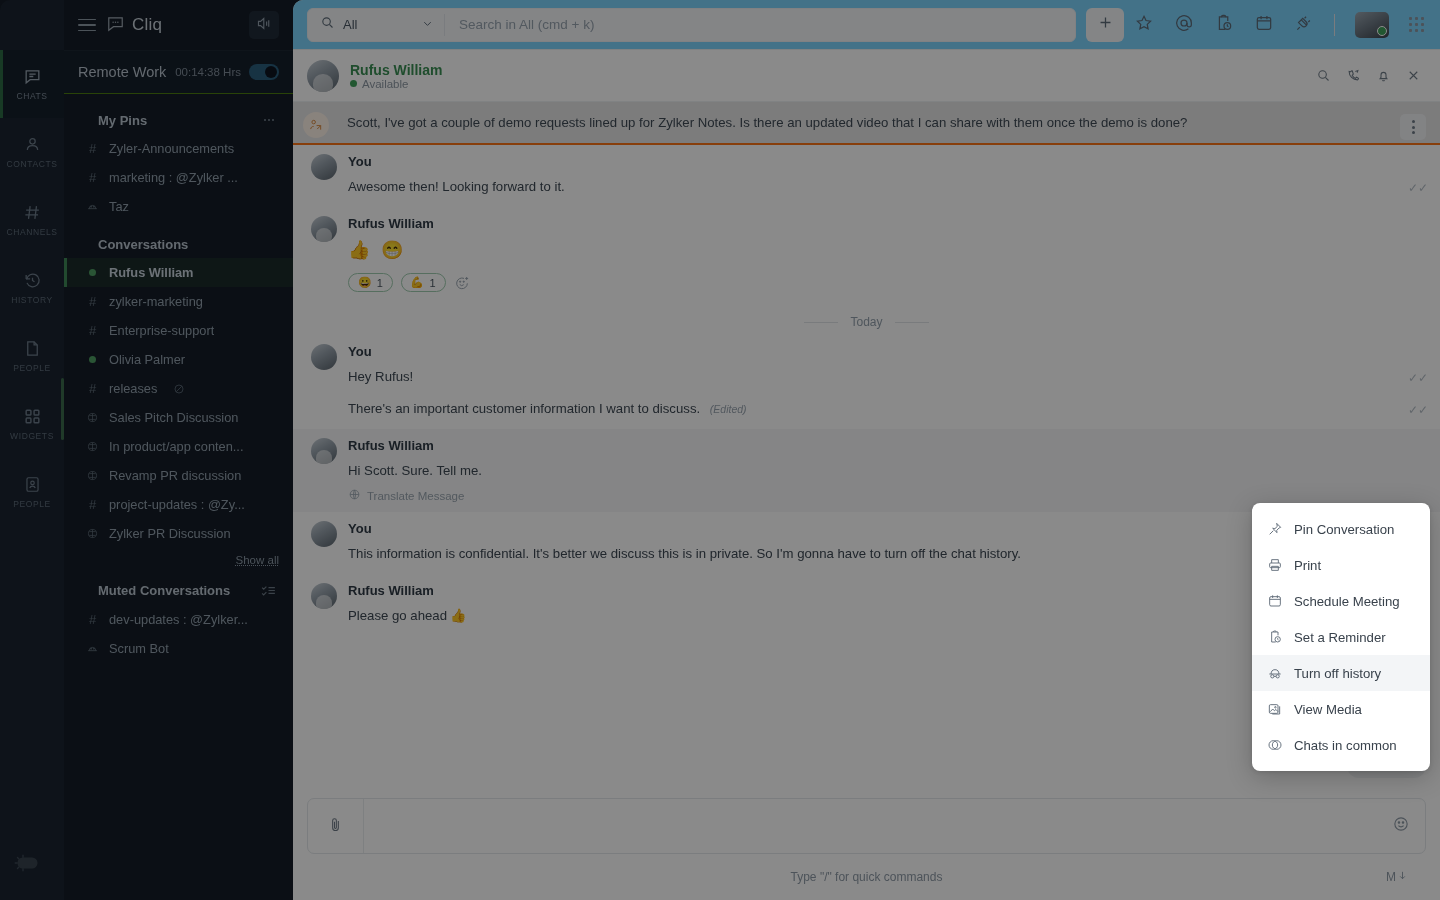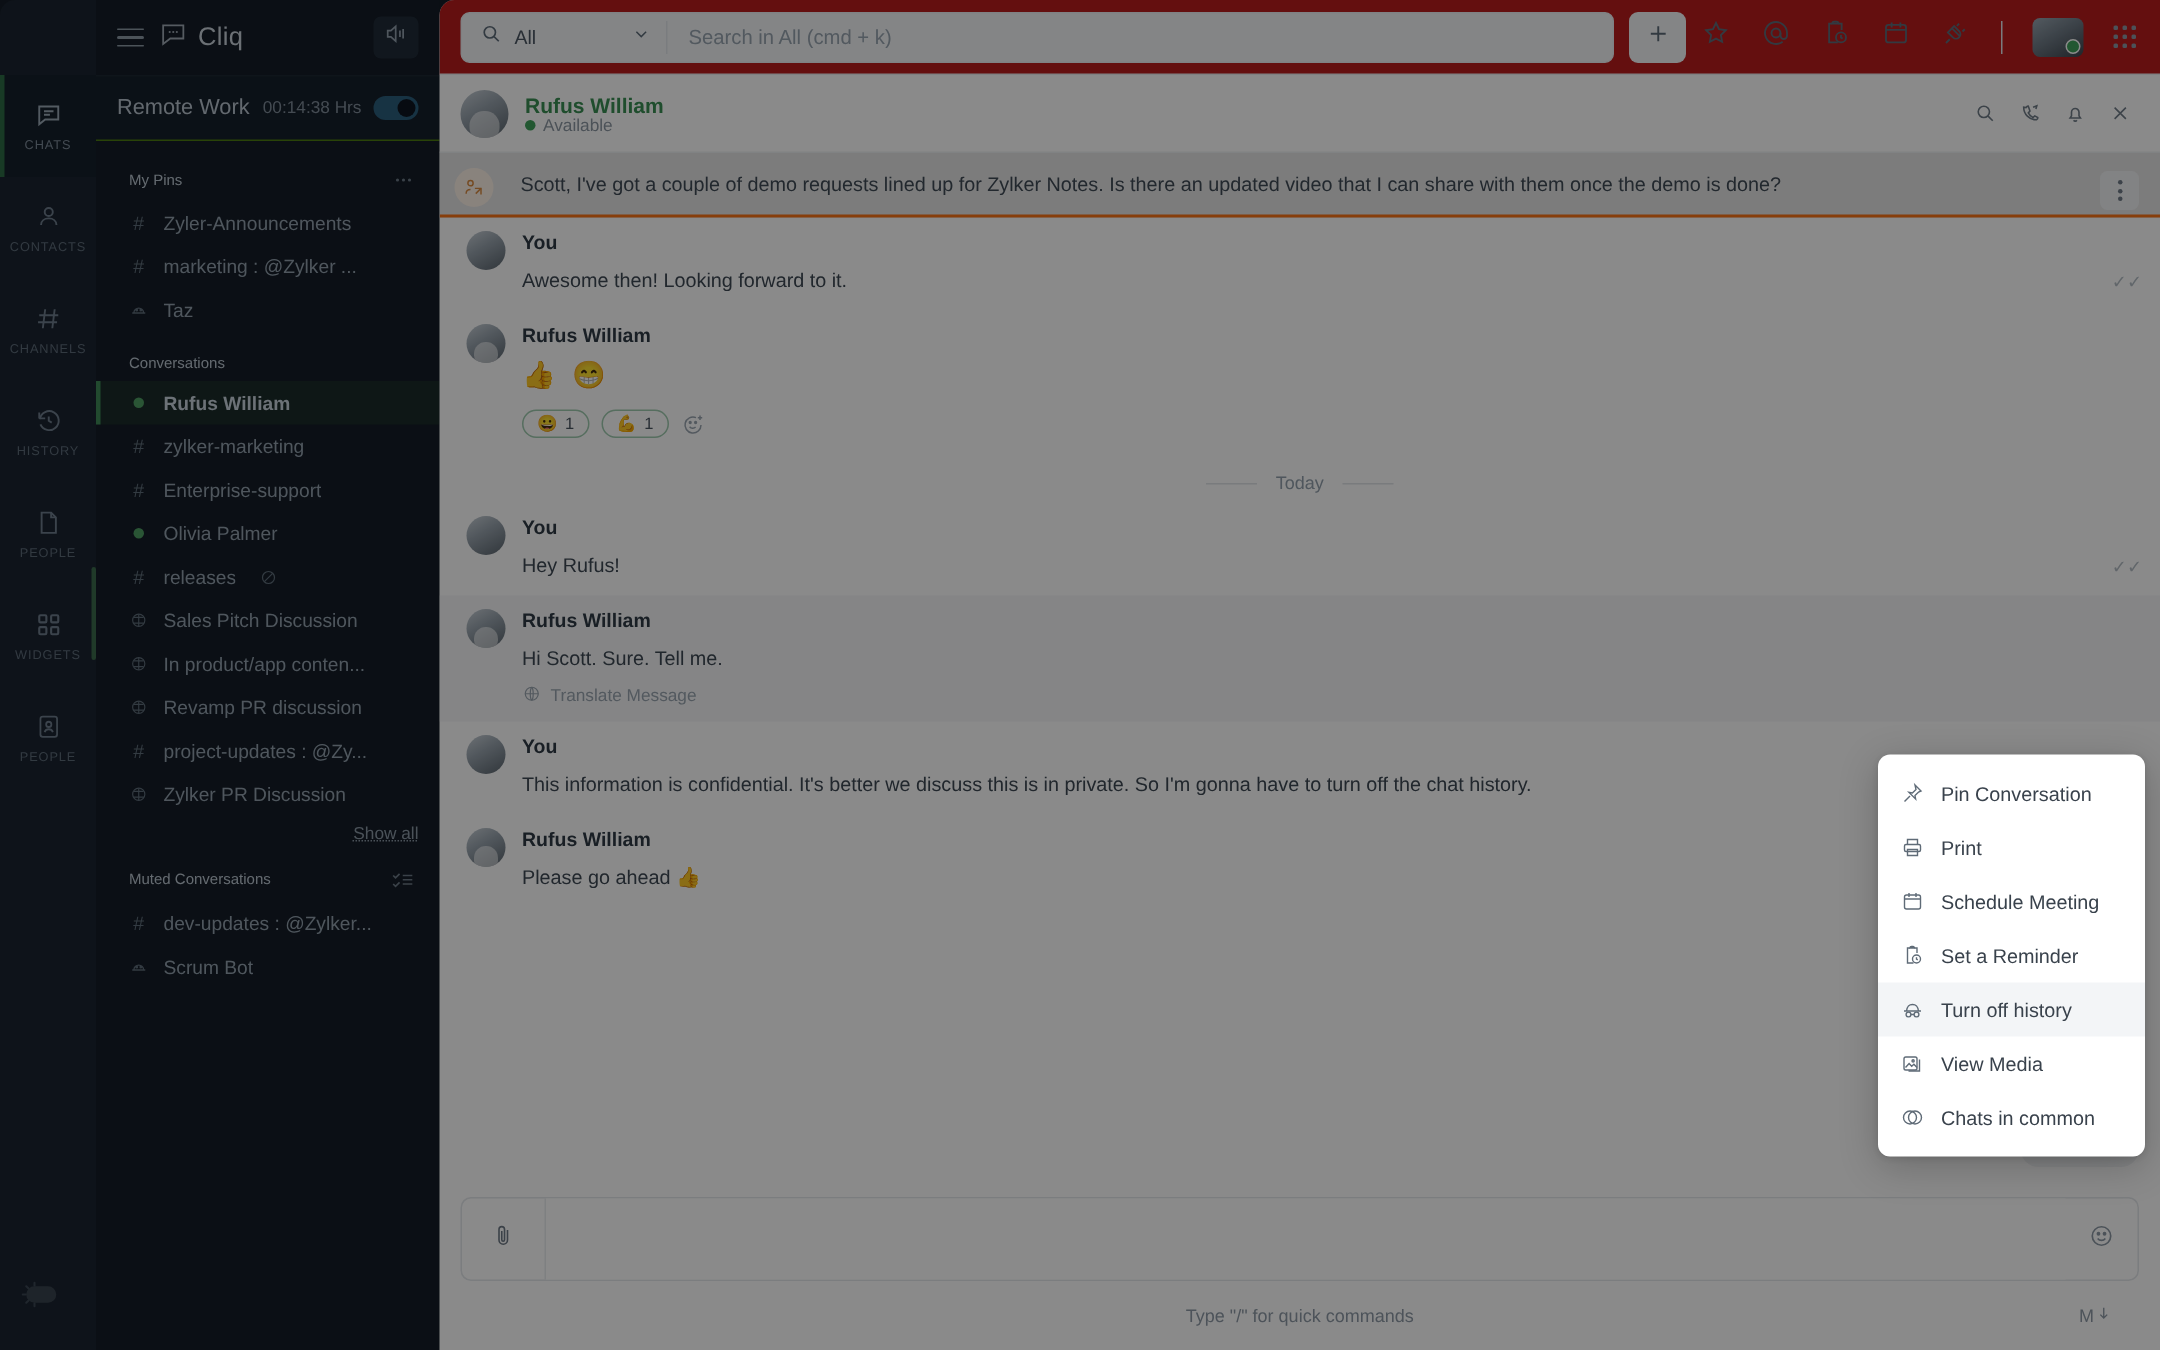--- a/index.html
+++ b/index.html
@@ -105,21 +105,21 @@
     position: absolute; right: 2px; top: 2px;
     width: 12px; height: 12px; border-radius: 50%;
     background: #0e1620;
   }
 
   .nav-scroll { flex: 1; overflow: hidden; padding-top: 10px; }
   .sec-head {
     display: flex; align-items: center;
     padding: 8px 16px 6px 22px;
   }
-  .sec-title { font-size: 10px; font-weight: normal; color: #b9c4cf; }
+  .sec-title { font-size: 13px; font-weight: bold; color: #b9c4cf; margin-left: 12px; }
   .sec-action { margin-left: auto; color: #6d7a87; display:flex; }
   .nav-item {
     height: 29px; display: flex; align-items: center;
     padding: 0 14px 0 22px; gap: 10px;
     position: relative;
   }
   .nav-item.selected { background: #1b2c2a; }
   .nav-item.selected::before {
     content: ""; position: absolute; left: 0; top: 0;
     width: 3px; height: 100%; background: #3f8a57;
@@ -149,21 +149,21 @@
     flex: 1; display: flex; flex-direction: column;
     background: #ffffff; position: relative;
     border-top-left-radius: 10px;
     overflow: hidden;
   }
 
   .topbar {
     height: 50px; flex: 0 0 50px;
     display: flex; align-items: center;
     padding: 0 14px; gap: 10px;
-    background: #b91c1c;
+    background: #7dd3fc;
     border-bottom: 1px solid #ebeef1;
   }
   .search-wrap {
     display: flex; align-items: center;
     height: 34px; flex: 0 1 860px;
     background: #f4f6f8; border-radius: 6px;
     border: 1px solid #eceff2;
   }
   .scope {
     display: flex; align-items: center; gap: 8px;
@@ -777,20 +777,24 @@
         <i></i>
         <span>Today</span>
         <i></i>
       </div>
 
       <div class="msg-row">
         <span class="ava ava-26"></span>
         <span class="msg-body">
           <div class="msg-author">You</div>
           <div class="msg-line">Hey Rufus!</div>
+          <div class="msg-line" style="margin-top:9px">
+            <span>There's an important customer information I want to discuss.</span>
+            <span class="edited">(Edited)</span>
+          </div>
         </span>
         <span class="tick" style="top:36px">✓✓</span>
         <span class="tick" style="top:68px">✓✓</span>
       </div>
 
       <div class="msg-row hl">
         <span class="ava ava-26 r"></span>
         <span class="msg-body">
           <div class="msg-author">Rufus William</div>
           <div class="msg-line">Hi Scott. Sure. Tell me.</div>

